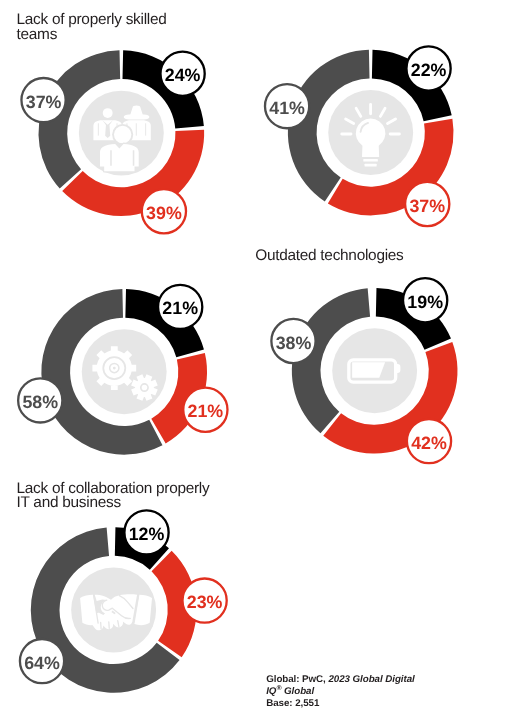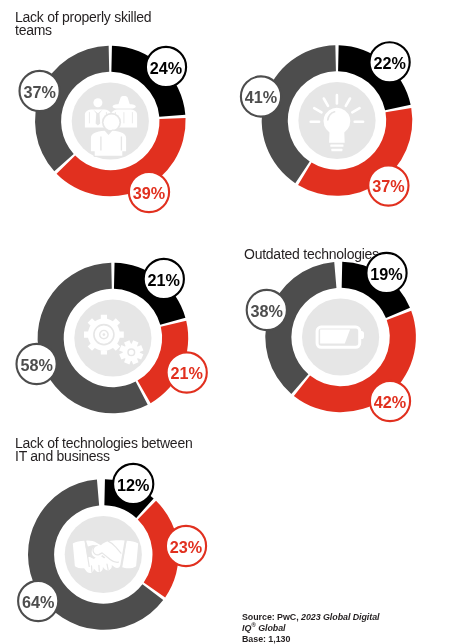--- a/index.html
+++ b/index.html
@@ -123,21 +123,21 @@
       </g>
       <g>
         <circle cx="186.7" cy="372.5" r="20.1" fill="#ffffff" stroke="#e1301f" stroke-width="2.1"></circle>
         <text x="186.7" y="379.4" text-anchor="middle" font-family="&quot;Liberation Sans&quot;,sans-serif" font-size="16.2" font-weight="bold" fill="#e1301f">21%</text>
       </g>
       <g>
         <circle cx="36.6" cy="364" r="20.1" fill="#ffffff" stroke="#4d4d4d" stroke-width="2.1"></circle>
         <text x="36.6" y="370.9" text-anchor="middle" font-family="&quot;Liberation Sans&quot;,sans-serif" font-size="16.2" font-weight="bold" fill="#4d4d4d">58%</text>
       </g>
     </svg>
-    <div class="ctitle" style="left: 244px; top: 225px; margin-top: 23px;">Outdated technologies</div>
+    <div class="ctitle" style="left: 232px; top: 225px;">Outdated technologies</div>
     <svg class="donut" width="470" height="644" viewBox="0 0 470 644">
       <path d="M 342.2426608431025 261.71791936088283 A 75.3 75.3 0 0 1 409.9908045989146 307.7595103133471 L 385.93901176980876 317.8946601250555 A 49.2 49.2 0 0 0 341.67329234370044 287.81170826766845 Z" fill="#000000"></path>
       <path d="M 411.20021217507406 310.8141251657592 A 75.3 75.3 0 0 1 293.879087735431 396.0529115045689 L 310.07318879924577 375.5843724571685 A 49.2 49.2 0 0 0 386.729222297658 319.89050409236853 Z" fill="#e1301f"></path>
       <path d="M 291.3477038694317 393.9587686477403 A 75.3 75.3 0 0 1 334.2335796182635 261.96961487821744 L 336.4402671609371 287.9761627092735 A 49.2 49.2 0 0 0 308.41921687086375 374.21608788139207 Z" fill="#4d4d4d"></path>
       <circle cx="340.6" cy="337" r="38.6" fill="#e6e6e6"></circle>
       <g transform="translate(340.6,337) scale(1)">
     <g>
       <rect x="-23.5" y="-9.9" width="42.6" height="20.2" rx="4.0" ry="4.0" fill="none" stroke="#ffffff" stroke-width="3.0"></rect>
       <path d="M18.6 -6.0 h2.2 a2.6 2.6 0 0 1 2.6 2.6 v2.8 a2.6 2.6 0 0 1 -2.6 2.6 h-2.2 z" fill="#ffffff"></path>
       <path d="M-20.5 -7.6 h30.0 l-5.3 14.1 h-24.7 z" fill="#ffffff"></path>
@@ -149,21 +149,21 @@
       </g>
       <g>
         <circle cx="390" cy="401" r="20.1" fill="#ffffff" stroke="#e1301f" stroke-width="2.1"></circle>
         <text x="390" y="407.9" text-anchor="middle" font-family="&quot;Liberation Sans&quot;,sans-serif" font-size="16.2" font-weight="bold" fill="#e1301f">42%</text>
       </g>
       <g>
         <circle cx="266.8" cy="310" r="20.1" fill="#ffffff" stroke="#4d4d4d" stroke-width="2.1"></circle>
         <text x="266.8" y="316.9" text-anchor="middle" font-family="&quot;Liberation Sans&quot;,sans-serif" font-size="16.2" font-weight="bold" fill="#4d4d4d">38%</text>
       </g>
     </svg>
-    <div class="ctitle" style="left: 15px; top: 437px;">Lack of technologies between
+    <div class="ctitle" style="left: 15px; top: 437px;">Lack of collaboration properly
 IT and business</div>
     <svg class="donut" width="470" height="644" viewBox="0 0 470 644">
       <path d="M 104.94266084310246 479.21791936088283 A 75.3 75.3 0 0 1 153.6366822096825 498.4972462809066 L 136.1893063043344 517.9085593229828 A 49.2 49.2 0 0 0 104.37329234370041 505.31170826766845 Z" fill="#000000"></path>
       <path d="M 156.03157864991311 500.7462037332429 A 75.3 75.3 0 0 1 165.17001442704492 597.4207562235016 L 143.72502934675447 582.5438407197381 A 49.2 49.2 0 0 0 137.7540991975528 519.3779976583738 Z" fill="#e1301f"></path>
       <path d="M 163.23895079085702 600.0786372996299 A 75.3 75.3 0 1 1 96.93357961826331 479.46961487821744 L 99.14026716093699 505.4761627092736 A 49.2 49.2 0 1 0 142.46329852470342 584.2804642117104 Z" fill="#4d4d4d"></path>
       <circle cx="103.3" cy="554.5" r="38.6" fill="#e6e6e6"></circle>
       <g transform="translate(105.5,558.2) scale(1)">
     <g>
 
       <path fill="#ffffff" d="M-32.7 -14.6 C-29.4 -16.7 -24.6 -17.6 -20.9 -17.5
@@ -213,14 +213,14 @@
       </g>
       <g>
         <circle cx="186" cy="546" r="20.1" fill="#ffffff" stroke="#e1301f" stroke-width="2.1"></circle>
         <text x="186" y="552.9" text-anchor="middle" font-family="&quot;Liberation Sans&quot;,sans-serif" font-size="16.2" font-weight="bold" fill="#e1301f">23%</text>
       </g>
       <g>
         <circle cx="38.2" cy="601" r="20.1" fill="#ffffff" stroke="#4d4d4d" stroke-width="2.1"></circle>
         <text x="38.2" y="607.9" text-anchor="middle" font-family="&quot;Liberation Sans&quot;,sans-serif" font-size="16.2" font-weight="bold" fill="#4d4d4d">64%</text>
       </g>
     </svg>
-    <div class="source" style="left: 242px; top: 611.6px;"><span>Source: PwC, </span><span class="it">2023 Global Digital IQ</span><sup>®</sup><span class="it"> Global</span><br><span>Base: 1,130</span></div>
+    <div class="source" style="left: 242px; top: 611.6px;"><span>Global: PwC, </span><span class="it">2023 Global Digital IQ</span><sup>®</sup><span class="it"> Global</span><br><span>Base: 2,551</span></div>
   </div>
 
 </body></html>

